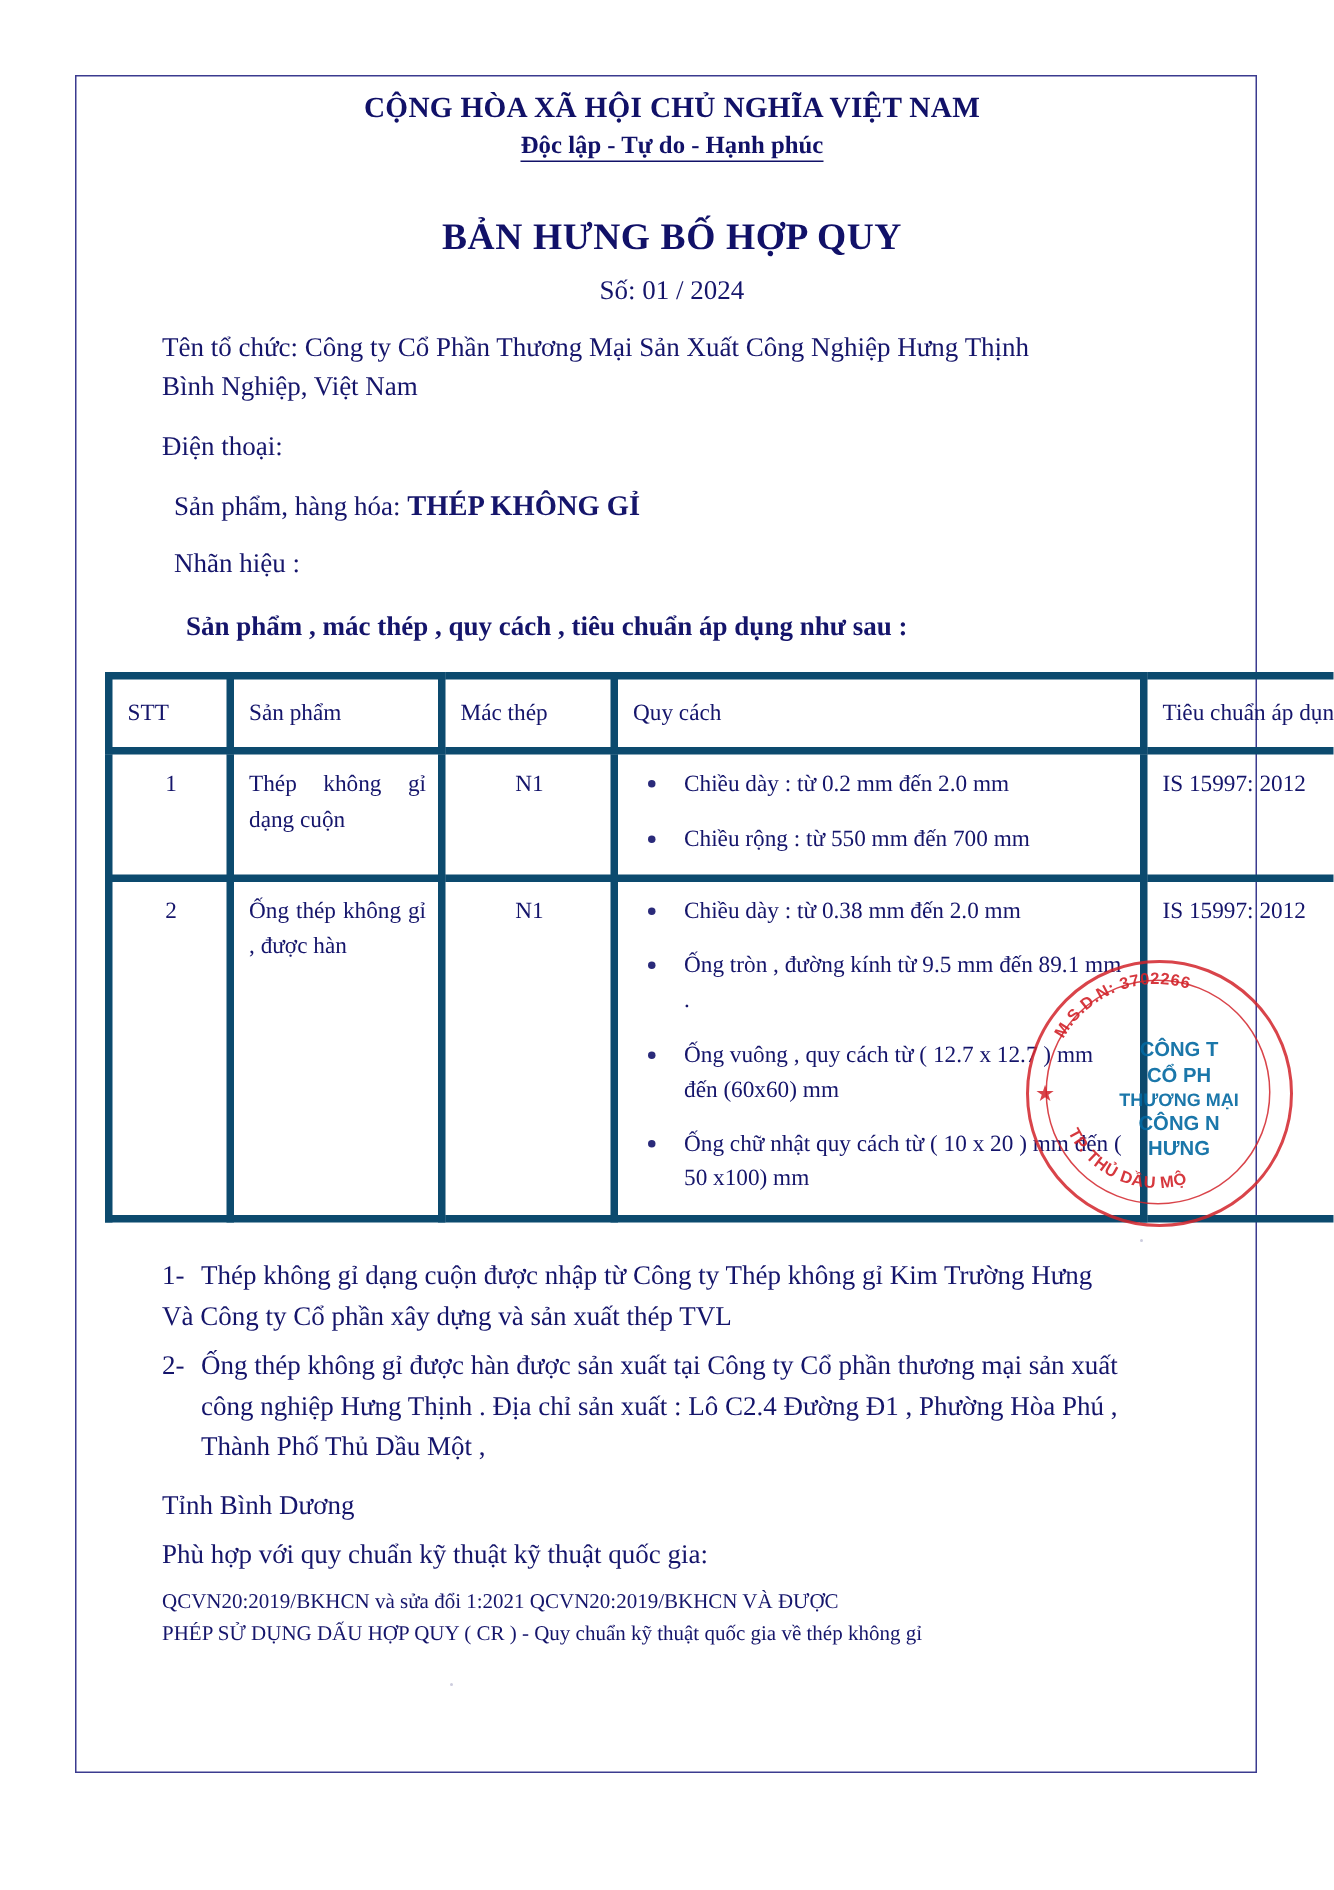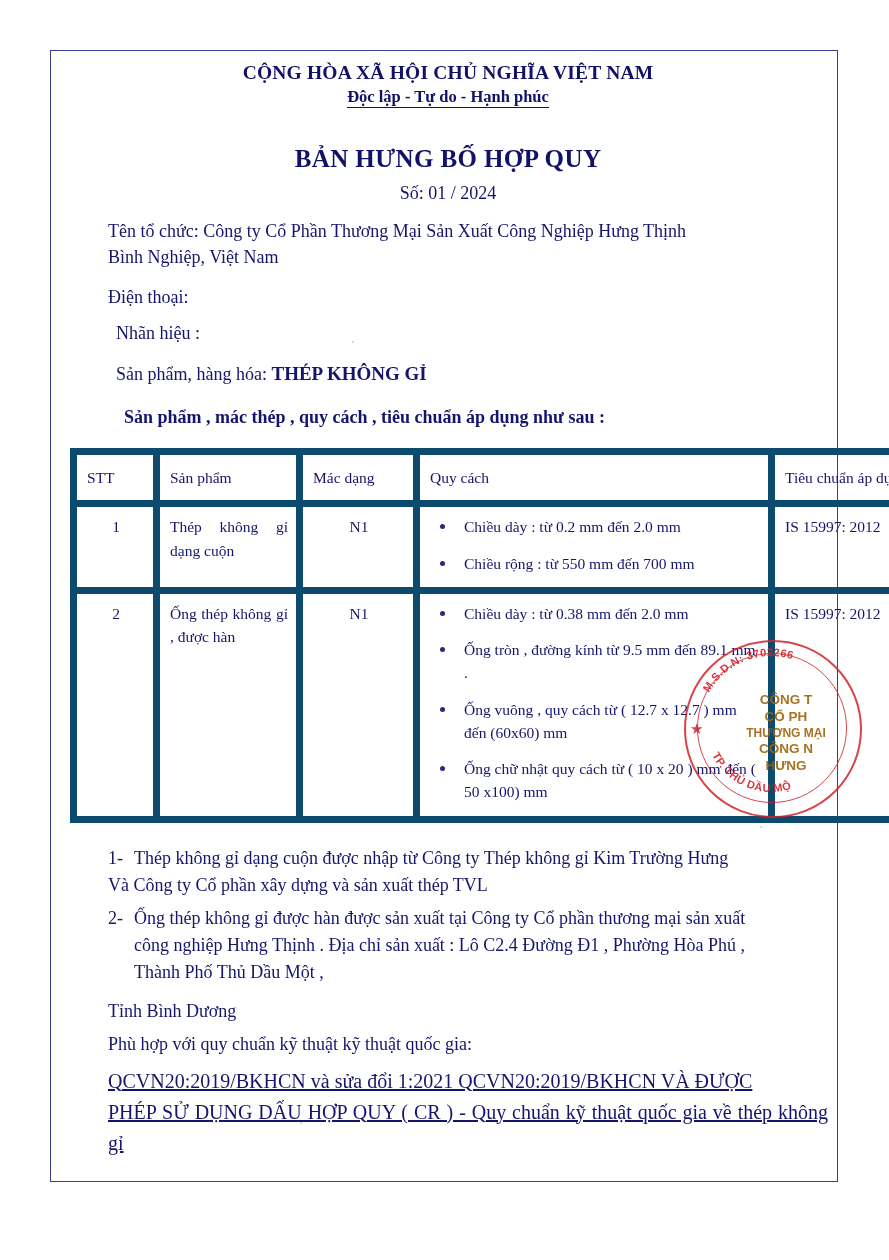--- a/index.html
+++ b/index.html
@@ -85,21 +85,21 @@
 
   
   table.spec {
     border-collapse: collapse;
     width: 734px;
     margin-top: 18px;
     margin-left: 2px;
     table-layout: fixed;
   }
   table.spec th, table.spec td {
-    border: 7px solid #0c4a6e;
+    border: 5px solid #0c4a6e;
     vertical-align: top;
     padding: 8px 8px 10px 10px;
     font-size: 15.5px;
     line-height: 1.5;
     font-weight: normal;
   }
   table.spec th {
     text-align: left;
     font-weight: normal;
     padding-top: 11px;
@@ -160,27 +160,26 @@
   }
   .note-cont.deep { padding-left: 66px; }
 
   .tail {
     font-size: 18px;
     line-height: 1.5;
     padding-left: 40px;
     margin-top: 12px;
   }
   .tail-block {
-    font-size: 20px;
+    font-size: 14px;
     line-height: 1.55;
     margin-top: 8px;
     padding-left: 40px;
     text-align: justify;
     text-justify: inter-word;
-    text-decoration: underline;
   }
 
   
   .stamp {
     position: absolute;
     right: -34px;
     top: 578px;
     width: 178px;
     height: 178px;
     pointer-events: none;
@@ -208,21 +207,21 @@
     font-weight: bold;
     letter-spacing: .4px;
     opacity: .9;
   }
   .stamp .center-lines {
     position: absolute;
     left: 36px;
     top: 52px;
     width: 132px;
     text-align: center;
-    color: #a16207;
+    color: #0369a1;
     font-family: "Liberation Sans", sans-serif;
     font-weight: bold;
     opacity: .9;
     line-height: 1.25;
   }
   .stamp .center-lines div { font-size: 12px; white-space: nowrap; }
   .stamp .center-lines .big { font-size: 13.5px; }
 
   
   .speck {
@@ -243,30 +242,30 @@
   <div class="national-title">CỘNG HÒA XÃ HỘI CHỦ NGHĨA VIỆT NAM</div>
   <div class="national-sub"><span>Độc lập - Tự do - Hạnh phúc</span></div>
 
   <div class="doc-title">BẢN HƯNG BỐ HỢP QUY</div>
   <div class="doc-number">Số: 01 / 2024</div>
 
   <div class="para indent-1">Tên tổ chức: Công ty Cổ Phần Thương Mại Sản Xuất Công Nghiệp Hưng Thịnh</div>
   <div class="para indent-1" style="margin-top:0;">Bình Nghiệp, Việt Nam</div>
   <div class="para indent-1">Điện thoại:</div>
 
+  <div class="para indent-2 product-line"><span class="label">Sản phẩm, hàng hóa: </span><span class="value">THÉP KHÔNG GỈ</span></div>
   <div class="para indent-2" style="margin-top:10px;">Nhãn hiệu :</div>
-  <div class="para indent-2 product-line"><span class="label">Sản phẩm, hàng hóa: </span><span class="value">THÉP KHÔNG GỈ</span></div>
   <div class="para indent-3" style="margin-top:16px;">Sản phẩm , mác thép , quy cách , tiêu chuẩn áp dụng như sau :</div>
 
   <table class="spec">
     <thead>
       <tr>
         <th class="col-stt">STT</th>
         <th class="col-prod">Sản phẩm</th>
-        <th class="col-mac">Mác dạng</th>
+        <th class="col-mac">Mác thép</th>
         <th class="col-quy">Quy cách</th>
         <th class="col-tc">Tiêu chuẩn áp dụng</th>
       </tr>
     </thead>
     <tbody>
       <tr>
         <td class="c-stt">1</td>
         <td class="c-prod">Thép không gỉ dạng cuộn</td>
         <td class="c-mac">N1</td>
         <td>

